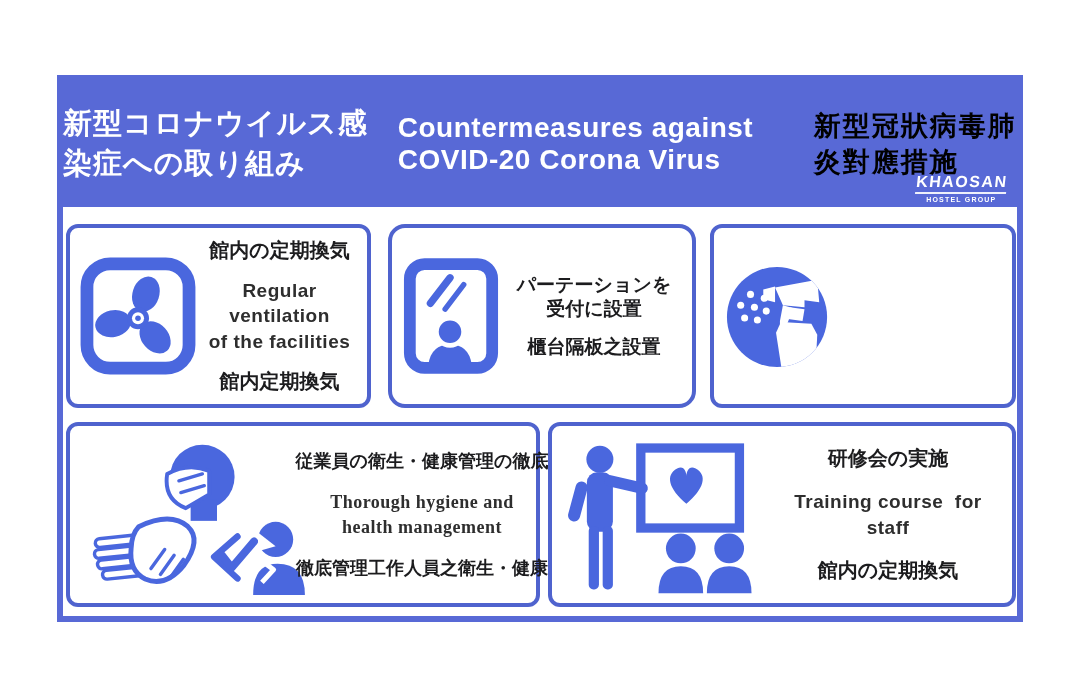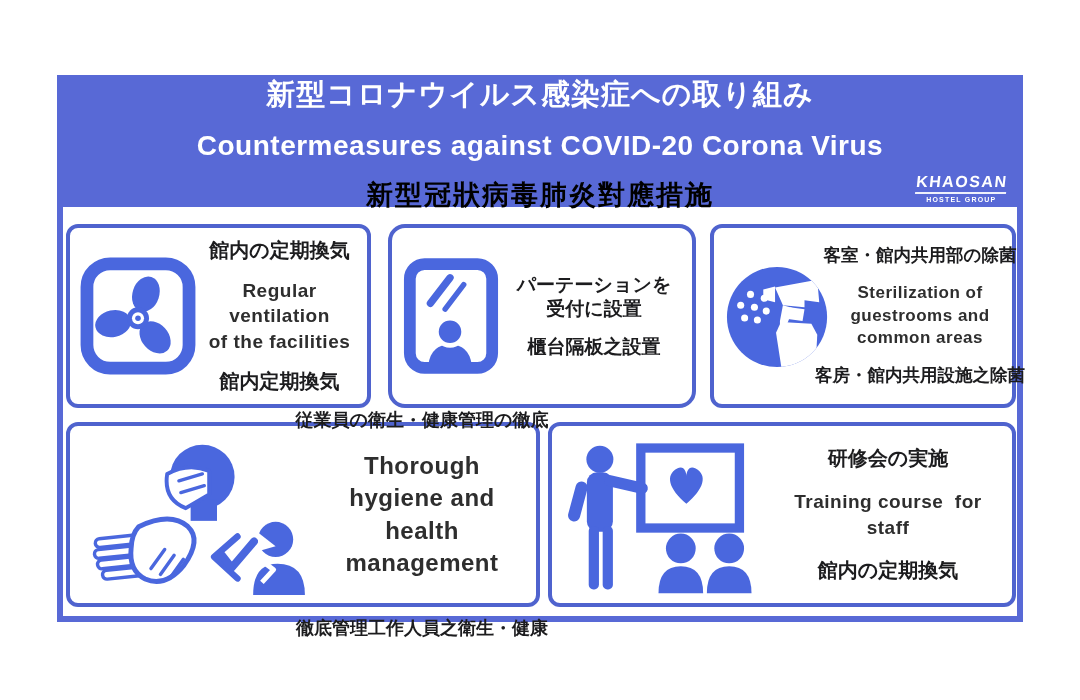--- a/index.html
+++ b/index.html
@@ -10,21 +10,21 @@
     --text-black:#1c1c1e;
     --white:#ffffff;
   }
   *{margin:0;padding:0;box-sizing:border-box;}
   body{background:#fff;font-family:"Liberation Sans","DejaVu Sans",sans-serif;}
   .stage{position:relative;width:1080px;height:700px;background:#fff;overflow:hidden;}
   .poster{position:absolute;left:57px;top:75px;width:966px;height:547px;
           border:6px solid var(--header-blue);background:#fff;}
   
   .hdr{position:absolute;left:0;top:0;width:954px;height:126px;background:var(--header-blue);
-       display:flex;flex-direction:column;align-items:center;justify-content:center;gap:15px;}
+       display:flex;flex-direction:row;align-items:center;justify-content:center;gap:15px;}
   .hdr .ja{color:#fff;font-size:29px;font-weight:bold;letter-spacing:1px;}
   .hdr .en{color:#fff;font-size:28px;font-weight:bold;letter-spacing:.5px;}
   .hdr .zh{color:#000000;font-size:27px;font-weight:bold;letter-spacing:2px;}
   .logo{position:absolute;right:10px;bottom:4px;text-align:center;color:#fff;line-height:1;}
   .logo .brand{font-size:16px;font-weight:800;letter-spacing:1.5px;transform:skewX(-6deg);display:block;
                border-bottom:2px solid rgba(255,255,255,.9);padding-bottom:2px;}
   .logo .sub{font-size:7px;font-weight:bold;letter-spacing:1.2px;display:block;margin-top:2px;}
   
   .card{position:absolute;background:#fff;border:4px solid var(--border-blue);border-radius:12px;
         display:flex;align-items:center;padding:8px 10px;gap:6px;}
@@ -37,22 +37,22 @@
   .txt{flex:1 1 auto;display:flex;flex-direction:column;align-items:center;justify-content:center;
        text-align:center;gap:15px;min-width:0;}
   .t-ja,.t-zh{font-weight:bold;color:var(--text-black);white-space:pre-wrap;line-height:1.25;}
   .t-en{font-weight:bold;color:var(--text-dark);white-space:pre-wrap;line-height:1.35;letter-spacing:.5px;}
   .c1 .t-ja,.c1 .t-zh{font-size:20px;}
   .c1 .t-en{font-size:19px;}
   .c2 .t-ja,.c2 .t-zh{font-size:19px;}
   .c2 .t-en{font-size:17px;}
   .c3 .t-ja,.c3 .t-zh{font-size:17.5px;white-space:nowrap;}
   .c3 .t-en{font-size:17px;}
-  .c4 .t-ja,.c4 .t-zh{font-size:18px;white-space:nowrap;margin-top:20px;}
-  .c4 .t-en{font-size:24px;}
+  .c4 .t-ja,.c4 .t-zh{font-size:18px;white-space:nowrap;}
+  .c4 .t-en{font-size:18px;font-family:Liberation Serif, serif;}
   .c5 .t-ja,.c5 .t-zh{font-size:20px;}
   .c5 .t-en{font-size:19px;}
   .c4 .txt,.c5 .txt{gap:18px;}
   
   .ib{fill:var(--icon-blue);}
   .is{stroke:var(--icon-blue);fill:none;}
   .isf{stroke:var(--icon-blue);fill:#fff;}
   .ws{stroke:#fff;fill:none;}
 </style>
 </head>
@@ -130,27 +130,20 @@
           </g>
           <g fill="#fff" clip-path="url(#cp-spray)">
             <path d="M52 27 L95 19 L97 42 L82 40 L82 47 L60 45 Z"></path>
             <path d="M40 29 L52 26 L52 42 L40 39 Z"></path>
             <path d="M60 45 L57 61 Q56 67 63 67 L71 48 Z"></path>
             <path d="M67 47 L82 49 L80 61 L65 59 Z"></path>
             <path d="M58 62 L89 64 L95 75 L93 112 L59 112 L53 73 Z"></path>
           </g>
         </svg>
       </div>
-      <div class="txt">
-        <div class="t-ja">客室・館内共用部の除菌</div>
-        <div class="t-en">Sterilization of
-guestrooms and
-common areas</div>
-        <div class="t-zh">客房・館内共用設施之除菌</div>
-      </div>
     </div>
 
     <div class="card c4">
       <div class="iconbox">
         <svg width="232" height="168" viewBox="0 0 235 172" aria-hidden="true">
 
           <circle cx="124" cy="47" r="33" class="ib"></circle>
           <rect x="112" y="70" width="27" height="22" class="ib"></rect>
           <path d="M88 44 Q84 70 107 79 L131 65 L131 41 Q110 32 88 44 Z" class="isf" stroke-width="4" stroke-linejoin="round"></path>
           <line x1="100" y1="51" x2="124" y2="44" class="is" stroke-width="3.5" stroke-linecap="round"></line>

